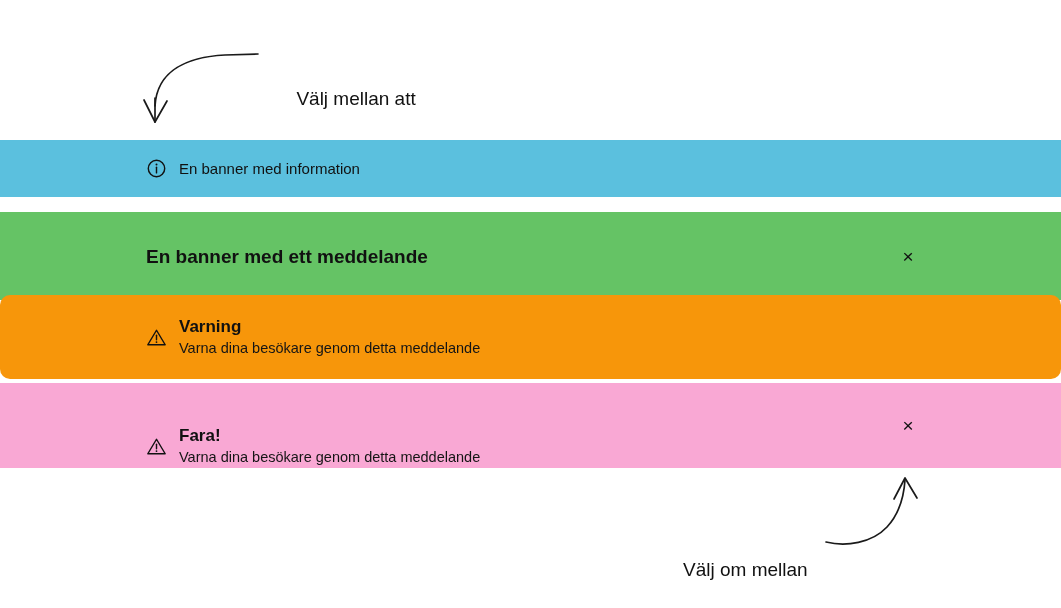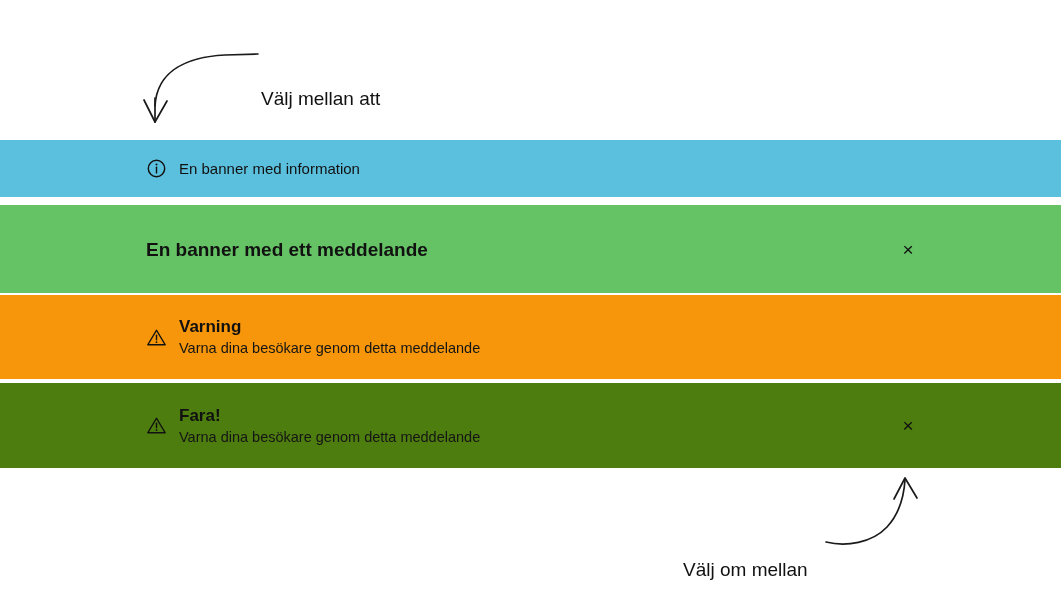--- a/index.html
+++ b/index.html
@@ -24,20 +24,21 @@
     position: absolute;
     color: #111111;
     font-size: 19px;
     line-height: 25px;
     white-space: pre;
     font-family: "Liberation Sans", sans-serif;
   }
   #annotation-top-text {
     left: 261px;
     top: 36px;
+    text-align: center;
   }
   #annotation-bottom-text {
     left: 683px;
     top: 507px;
   }
   .annotation-arrow {
     position: absolute;
     pointer-events: none;
   }
   #annotation-top-arrow {
@@ -117,21 +118,21 @@
     justify-content: center;
     color: #111111;
     font-size: 19px;
     line-height: 19px;
     cursor: pointer;
     user-select: none;
   }
 
   
   #banner-info    { top: 140px; height: 57px; }
-  #banner-success { top: 205px; height: 88px; }
+  #banner-success { top: 212px; height: 88px; }
   #banner-warning { top: 295px; height: 84px; }
   #banner-danger  { top: 383px; height: 85px; }
 </style>
 </head>
 <body>
 
 <div id="canvas">
 
   <svg id="annotation-top-arrow" class="annotation-arrow" viewBox="0 0 140 95" fill="none" xmlns="http://www.w3.org/2000/svg">
     <path d="M128 18 L95 19 C58 21 27 34 25 70" stroke="#1a1a1a" stroke-width="1.7" fill="none" stroke-linecap="round"></path>
@@ -159,35 +160,35 @@
 
   <div id="banner-success" class="banner" style="background: rgb(101, 195, 101);">
     <div class="banner-inner">
       <div class="banner-text-block">
         <div class="banner-title large">En banner med ett meddelande</div>
       </div>
     </div>
     <div class="banner-close">×</div>
   </div>
 
-  <div id="banner-warning" class="banner" style="background: rgb(247, 150, 10);">
+  <div id="banner-warning" class="banner" style="background: rgb(247, 150, 10); border-radius: 10px;">
     <div class="banner-inner">
       <svg class="banner-icon" viewBox="0 0 22 22" fill="none" xmlns="http://www.w3.org/2000/svg">
         <path d="M11 3.4 L20.1 18.6 L1.9 18.6 Z" stroke="#111111" stroke-width="1.5" fill="none" stroke-linejoin="round"></path>
         <path d="M11 8.6 L11 13.3" stroke="#111111" stroke-width="1.5" stroke-linecap="round"></path>
         <circle cx="11" cy="15.8" r="0.95" fill="#111111"></circle>
       </svg>
       <div class="banner-text-block">
         <div class="banner-title">Varning</div>
         <div class="banner-message">Varna dina besökare genom detta meddelande</div>
       </div>
     </div>
   </div>
 
-  <div id="banner-danger" class="banner" style="background: #4d7c0f;">
+  <div id="banner-danger" class="banner" style="background: #f9a8d4; align-items: flex-end;">
     <div class="banner-inner">
       <svg class="banner-icon" viewBox="0 0 22 22" fill="none" xmlns="http://www.w3.org/2000/svg">
         <path d="M11 3.4 L20.1 18.6 L1.9 18.6 Z" stroke="#111111" stroke-width="1.5" fill="none" stroke-linejoin="round"></path>
         <path d="M11 8.6 L11 13.3" stroke="#111111" stroke-width="1.5" stroke-linecap="round"></path>
         <circle cx="11" cy="15.8" r="0.95" fill="#111111"></circle>
       </svg>
       <div class="banner-text-block">
         <div class="banner-title">Fara!</div>
         <div class="banner-message">Varna dina besökare genom detta meddelande</div>
       </div>

